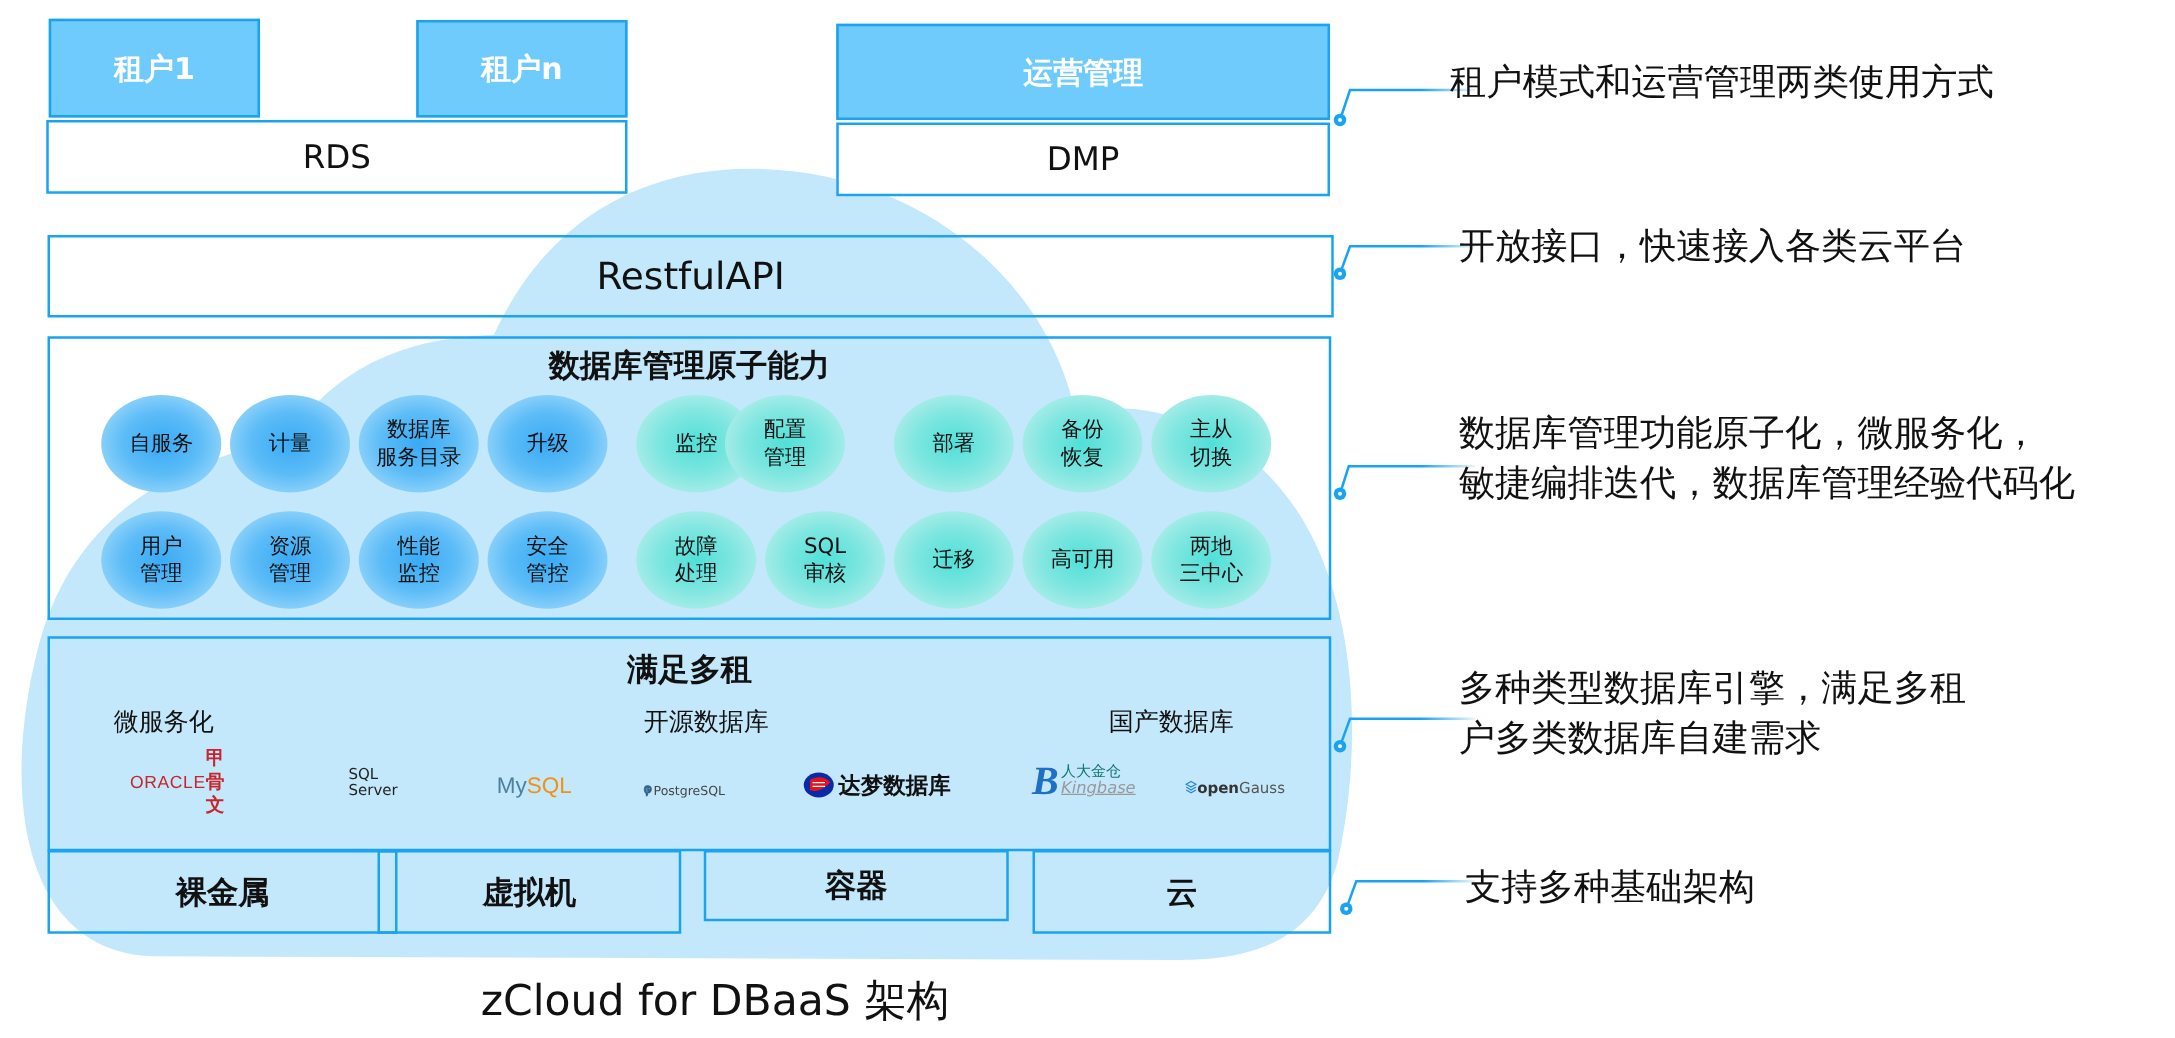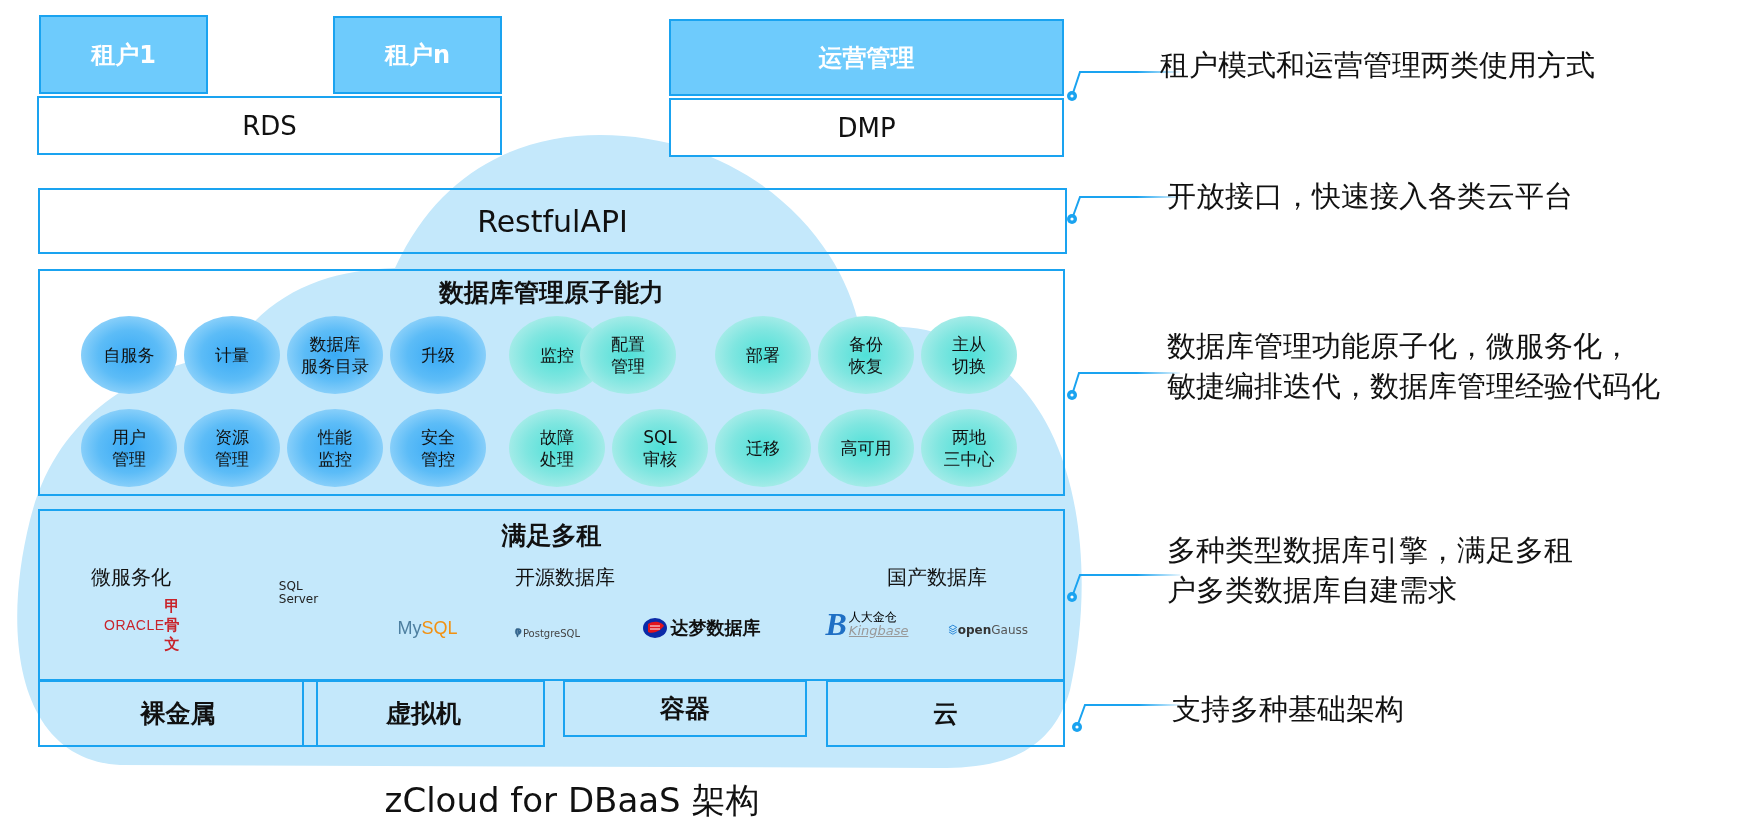--- a/index.html
+++ b/index.html
@@ -134,21 +134,21 @@
 </div>
 <div class="cat" style="left:91px;top:564px;">微服务化</div>
 <div class="cat" style="left:515px;top:564px;">开源数据库</div>
 <div class="cat" style="left:887px;top:564px;">国产数据库</div>
 
 <div class="logo" style="left:104px;top:606px;width:84px;height:38px;">
   <span style="color:#c8242b;font-size:14px;letter-spacing:0.5px;font-family:'Liberation Sans',sans-serif;">ORACLE</span>
   <span style="color:#c8242b;font-size:15px;font-weight:bold;letter-spacing:3px;">甲骨文</span>
 </div>
 
-<div class="logo" style="left:240px;top:567px;width:70px;height:52px;gap:47px;">
+<div class="logo" style="left:240px;top:600px;width:70px;height:52px;gap:47px;">
   <svg width="60" height="36" viewBox="0 0 60 36">
     <ellipse cx="18" cy="6" rx="14" ry="5" fill="#c9c9c9" stroke="#888"></ellipse>
     <rect x="4" y="6" width="28" height="22" fill="#b5b5b5"></rect>
     <line x1="4" y1="14" x2="32" y2="14" stroke="#666"></line>
     <line x1="4" y1="21" x2="32" y2="21" stroke="#666"></line>
     <ellipse cx="18" cy="28" rx="14" ry="5" fill="#999" stroke="#777"></ellipse>
     <path d="M30 6 L52 14 L40 18 Z" fill="none" stroke="#d22" stroke-width="1.5"></path>
     <path d="M34 9 L50 15" stroke="#d22" stroke-width="1"></path>
   </svg>
   <span style="font-size:12px;color:#222;line-height:13px;">SQL Server</span>
@@ -177,21 +177,21 @@
     <ellipse cx="13" cy="12" rx="12" ry="10" fill="#0b2aa8"></ellipse>
     <path d="M6 8 C12 4, 20 6, 22 10 L18 14 C14 16, 10 18, 6 16 Z" fill="#e2141d"></path>
     <path d="M8 10 L18 10 M8 13 L18 13" stroke="#fff" stroke-width="1"></path>
   </svg>
   <span style="font-size:18px;font-weight:bold;color:#111;margin-left:3px;">达梦数据库</span>
 </div>
 
 <div class="logo" style="left:817px;top:606px;width:100px;height:36px;flex-direction:row;">
   <span style="font-size:32px;font-weight:bold;font-style:italic;color:#1f6fc4;font-family:'Liberation Serif',serif;line-height:32px;">B</span>
   <div style="display:flex;flex-direction:column;line-height:14px;margin-left:2px;">
-    <span style="font-size:12px;color:#000000;">人大金仓</span>
+    <span style="font-size:12px;color:#0f766e;">人大金仓</span>
     <span style="font-size:13px;color:#999;font-style:italic;text-decoration:underline;">Kingbase</span>
   </div>
 </div>
 
 <div class="logo" style="left:948px;top:601px;width:80px;height:58px;">
   <svg width="30" height="34" viewBox="0 0 30 34">
     <path d="M15 2 L27 9 L15 16 L3 9 Z" fill="none" stroke="#2a86d6" stroke-width="3"></path>
     <path d="M3 16 L15 23 L27 16" fill="none" stroke="#2a86d6" stroke-width="3"></path>
     <path d="M3 23 L15 30 L27 23" fill="none" stroke="#2a86d6" stroke-width="3"></path>
   </svg>

